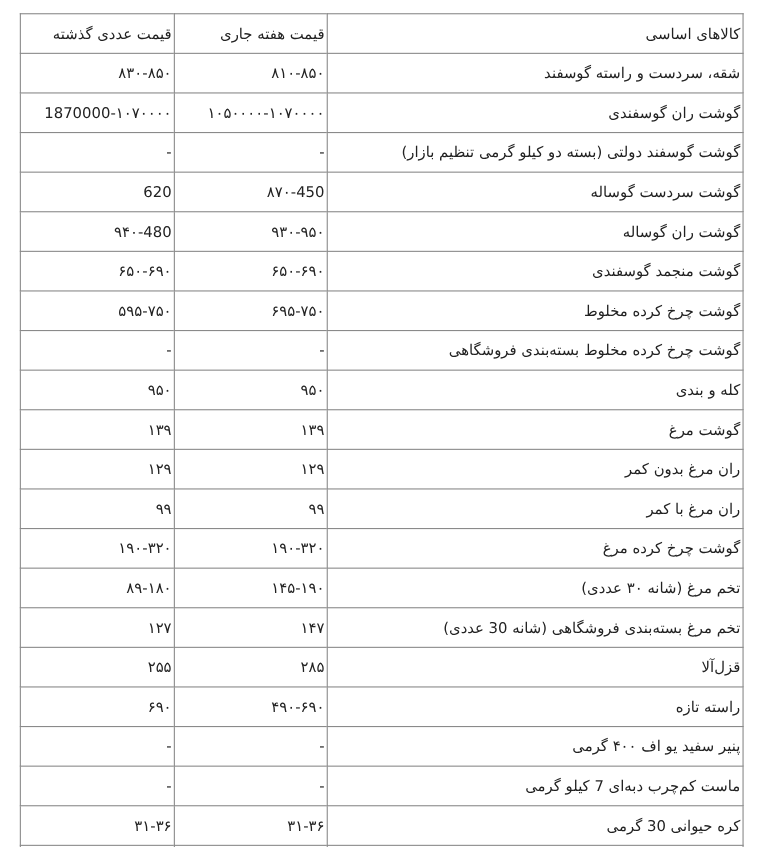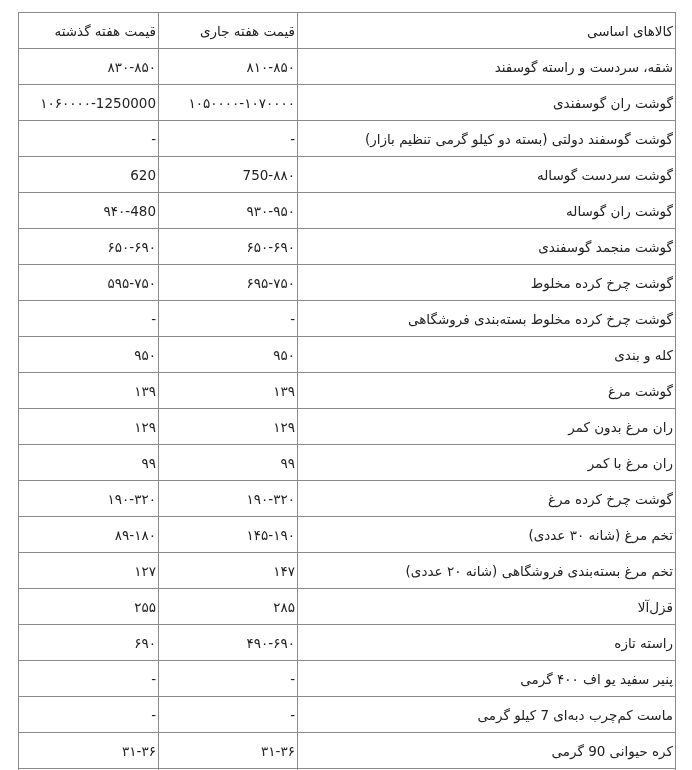--- a/index.html
+++ b/index.html
@@ -45,40 +45,40 @@
   <table class="prices">
     <colgroup>
       <col class="c-name">
       <col class="c-cur">
       <col class="c-prev">
     </colgroup>
     <tbody id="tbody">
       <tr>
         <td>کالاهای اساسی</td>
         <td>قیمت هفته جاری</td>
-        <td>قیمت هفته گذشته</td>
+        <td>قیمت عددی گذشته</td>
       </tr>
     <tr>
           <td>شقه، سردست و راسته گوسفند</td>
           <td>۸۱۰-۸۵۰</td>
           <td>۸۳۰-۸۵۰</td>
         </tr>
         <tr>
           <td>گوشت ران گوسفندی</td>
           <td>۱۰۵۰۰۰۰-۱۰۷۰۰۰۰</td>
-          <td>۱۰۶۰۰۰۰-1250000</td>
+          <td>1870000-۱۰۷۰۰۰۰</td>
         </tr>
         <tr>
           <td>گوشت گوسفند دولتی (بسته دو کیلو گرمی تنظیم بازار)</td>
           <td>-</td>
           <td>-</td>
         </tr>
         <tr>
           <td>گوشت سردست گوساله</td>
-          <td>750-۸۸۰</td>
+          <td>۸۷۰-450</td>
           <td>620</td>
         </tr>
         <tr>
           <td>گوشت ران گوساله</td>
           <td>۹۳۰-۹۵۰</td>
           <td>۹۴۰-480</td>
         </tr>
         <tr>
           <td>گوشت منجمد گوسفندی</td>
           <td>۶۵۰-۶۹۰</td>
@@ -118,21 +118,21 @@
           <td>گوشت چرخ کرده مرغ</td>
           <td>۱۹۰-۳۲۰</td>
           <td>۱۹۰-۳۲۰</td>
         </tr>
         <tr>
           <td>تخم مرغ (شانه ۳۰ عددی)</td>
           <td>۱۴۵-۱۹۰</td>
           <td>۸۹-۱۸۰</td>
         </tr>
         <tr>
-          <td>تخم مرغ بسته‌بندی فروشگاهی (شانه ۲۰ عددی)</td>
+          <td>تخم مرغ بسته‌بندی فروشگاهی (شانه 30 عددی)</td>
           <td>۱۴۷</td>
           <td>۱۲۷</td>
         </tr>
         <tr>
           <td>قزل‌آلا</td>
           <td>۲۸۵</td>
           <td>۲۵۵</td>
         </tr>
         <tr>
           <td>راسته تازه</td>
@@ -143,21 +143,21 @@
           <td>پنیر سفید یو اف ۴۰۰ گرمی</td>
           <td>-</td>
           <td>-</td>
         </tr>
         <tr>
           <td>ماست کم‌چرب دبه‌ای 7 کیلو گرمی</td>
           <td>-</td>
           <td>-</td>
         </tr>
         <tr>
-          <td>کره حیوانی 90 گرمی</td>
+          <td>کره حیوانی 30 گرمی</td>
           <td>۳۱-۳۶</td>
           <td>۳۱-۳۶</td>
         </tr>
         <tr>
           <td></td>
           <td></td>
           <td></td>
         </tr>
       </tbody>
   </table>

